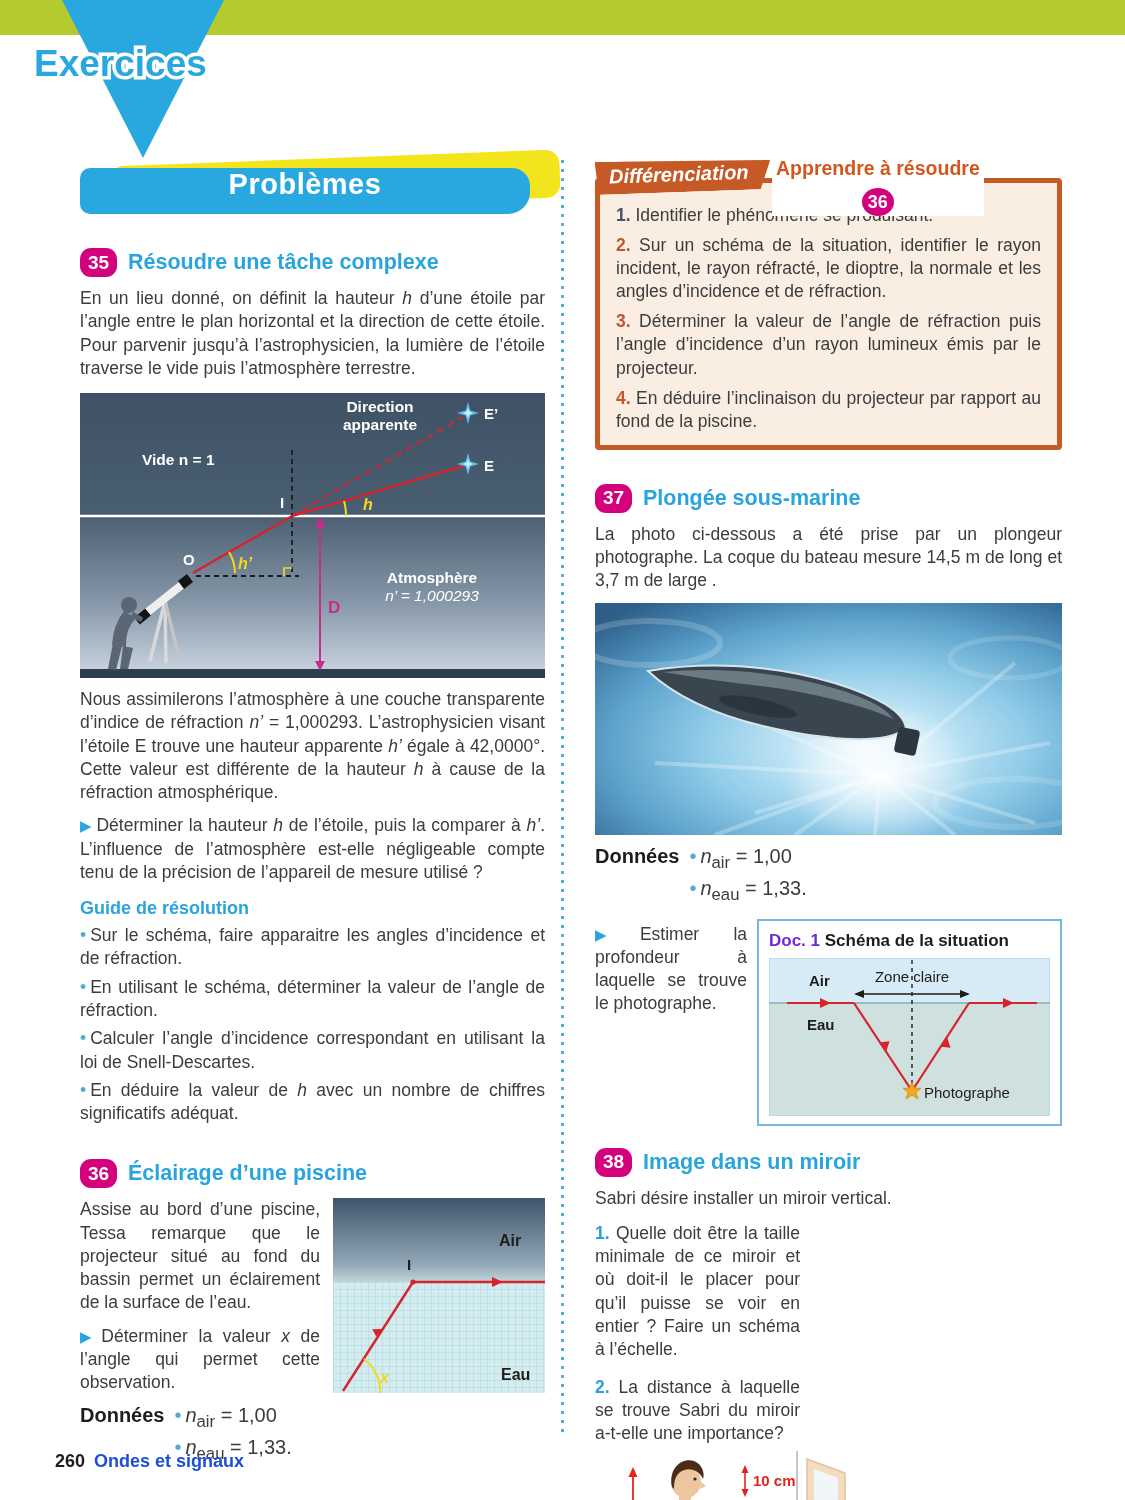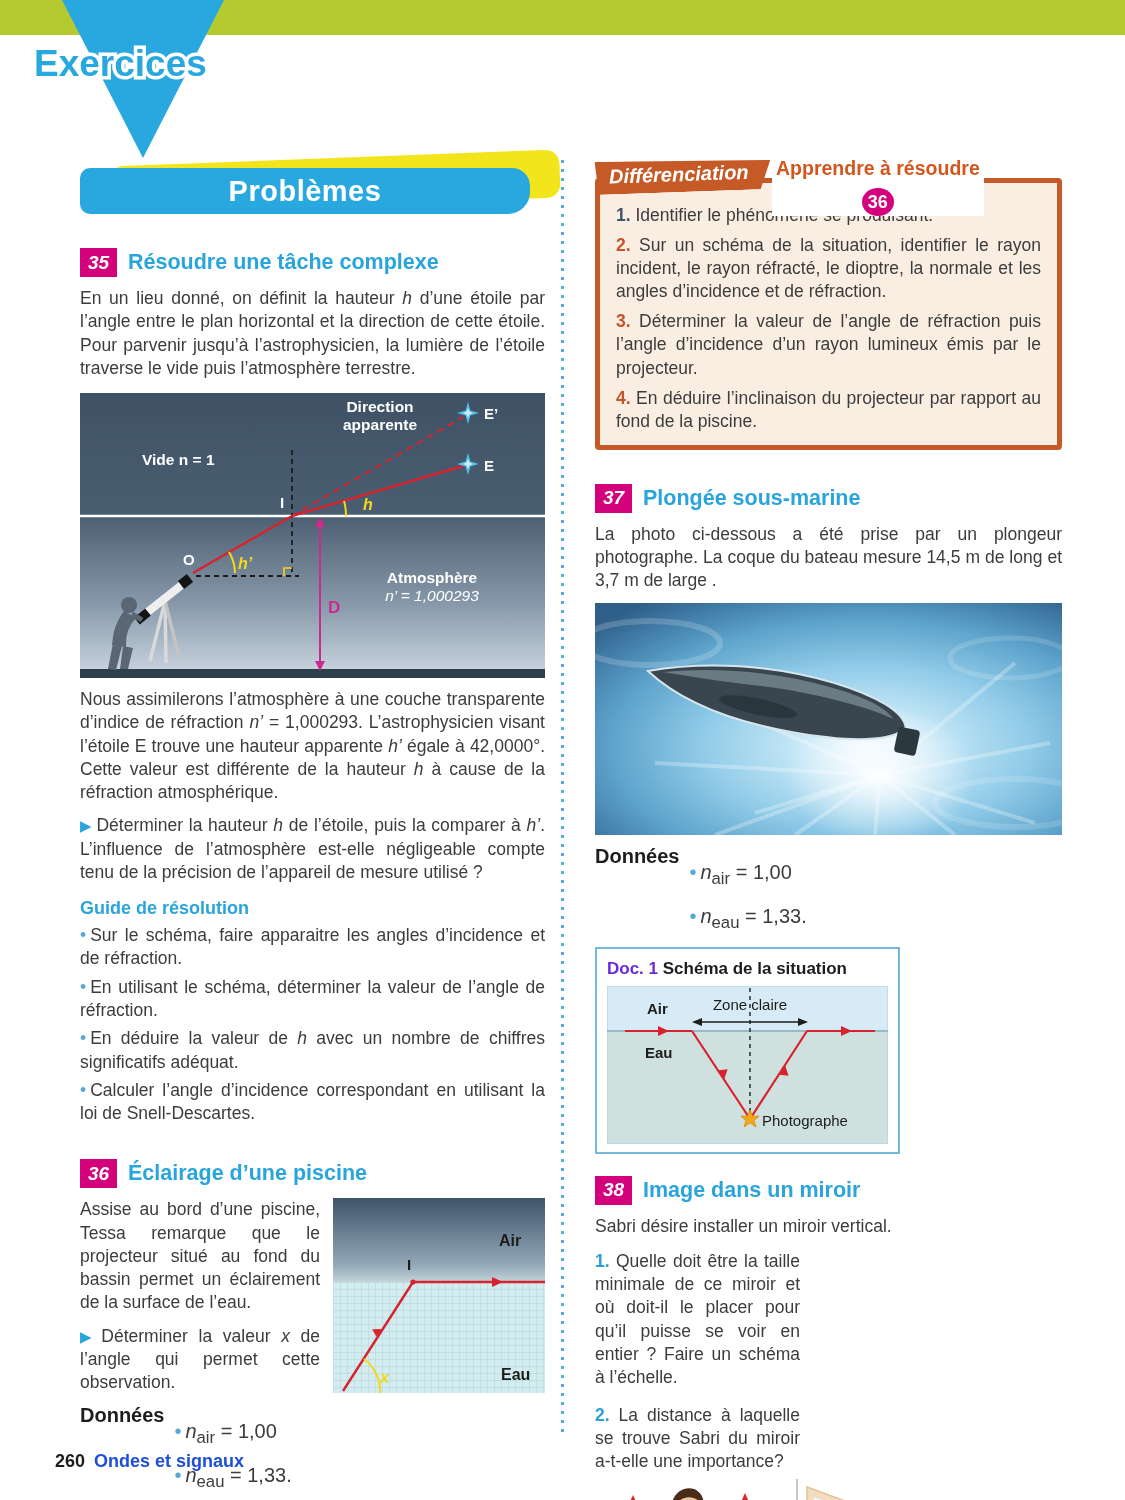--- a/index.html
+++ b/index.html
@@ -14,39 +14,39 @@
   .divider{position:absolute;left:561px;top:160px;height:1272px;width:3px;
            background:repeating-linear-gradient(to bottom,#56aede 0 3px,transparent 3px 9px);}
   .col{position:absolute;top:150px;}
   .col-left{left:80px;width:465px;}
   .col-right{left:595px;width:467px;}
   
   .banner-wrap{position:relative;height:48px;margin:16px 0 0 0;}
   .banner-yellow{position:absolute;left:30px;top:-8px;width:450px;height:48px;background:#f3e51c;
                  border-radius:14px;transform:rotate(-2.2deg);}
   .banner-blue{position:absolute;left:0;top:2px;width:450px;height:46px;background:#29a8e0;
-               border-radius:10px 18px 22px 10px;display:flex;align-items:center;justify-content:center;}
+               border-radius:10px 18px 22px 10px;display:flex;justify-content:center;}
   .banner-blue span{color:#fff;font-weight:bold;font-size:29px;letter-spacing:.5px;}
   
   .exo-head{display:flex;align-items:center;gap:11px;margin-top:34px;}
   .exo-num{background:#d4017d;color:#fff;font-weight:bold;font-size:19px;min-width:37px;height:29px;
-           border-radius:0;display:flex;align-items:center;justify-content:center;font-style:italic;}
+           border-radius:11px;display:flex;align-items:center;justify-content:center;}
   .exo-title{color:#29a4dc;font-weight:bold;font-size:21.5px;}
   
   p.body{font-size:17.5px;line-height:1.33;text-align:justify;margin:10px 0 0 0;}
   .qarrow{color:#29a4dc;font-size:15px;margin-right:4px;}
   .guide-title{color:#29a4dc;font-weight:bold;font-size:18px;margin-top:14px;}
   ul.guide{list-style:none;margin:4px 0 0 0;padding:0;}
   ul.guide li{font-size:17.5px;line-height:1.33;text-align:justify;margin-top:5px;}
   .bdot{color:#55a9d6;margin-right:4px;}
   
   .donnees{display:flex;margin-top:10px;font-size:20px;}
   .donnees-label{font-weight:bold;color:#1d1d1b;}
   .donnees-vals{margin-left:10px;}
-  .donnees-vals div{margin-bottom:4px;margin-top:16px;}
+  .donnees-vals div{margin-bottom:4px;}
   
   .diff-box{position:relative;margin-top:28px;border:5px solid #c65a26;background:#faeee3;
             border-radius:4px;padding:14px 16px 12px 16px;}
   .diff-tab{position:absolute;left:-5px;top:-24px;background:#c65a26;color:#fff;
             font-style:italic;font-weight:bold;font-size:20px;padding:4px 22px 6px 14px;
             transform:rotate(-2deg);clip-path:polygon(0 0,100% 12%,94% 100%,2% 100%);}
   .diff-link{position:absolute;left:172px;top:-26px;display:flex;align-items:center;gap:8px;background:#fff;padding:0 4px;flex-direction:column;}
   .diff-link-label{color:#d3571c;font-weight:bold;font-size:19.5px;}
   .diff-badge{background:#d4017d;color:#fff;font-weight:bold;font-size:18px;width:32px;height:28px;
               border-radius:50%;display:flex;align-items:center;justify-content:center;}
@@ -163,22 +163,22 @@
       <text x="352" y="208" text-anchor="middle" font-size="15.5" font-style="italic" fill="#fff">n’ = 1,000293</text>
     </svg>
 
     <p class="body">Nous assimilerons l’atmosphère à une couche transpa­rente d’indice de réfraction <i>n’</i> = 1,000293. L’astrophysicien visant l’étoile E trouve une hauteur apparente <i>h’</i> égale à 42,0000°. Cette valeur est différente de la hauteur <i>h</i> à cause de la réfraction atmosphérique.</p>
     <p class="body"><span class="qarrow">▶</span><span>Déterminer la hauteur <i>h</i> de l’étoile, puis la comparer à <i>h’</i>. L’influence de l’atmosphère est-elle négligeable compte tenu de la précision de l’appareil de mesure utilisé ?</span></p>
 
     <div class="guide-title">Guide de résolution</div>
     <ul class="guide">
       <li><span class="bdot">•</span><span>Sur le schéma, faire apparaitre les angles d’incidence et de réfraction.</span></li>
       <li><span class="bdot">•</span><span>En utilisant le schéma, déterminer la valeur de l’angle de réfraction.</span></li>
+      <li><span class="bdot">•</span><span>Calculer l’angle d’incidence correspondant en utilisant la loi de Snell-Descartes.</span></li>
       <li><span class="bdot">•</span><span>En déduire la valeur de <i>h</i> avec un nombre de chiffres significatifs adéquat.</span></li>
-      <li><span class="bdot">•</span><span>Calculer l’angle d’incidence correspondant en utilisant la loi de Snell-Descartes.</span></li>
     </ul>
 
     <div class="exo-head">
       <span class="exo-num">36</span>
       <span class="exo-title">Éclairage d’une piscine</span>
     </div>
     <div class="row" style="gap:13px;">
       <div style="width:240px;">
         <p class="body" style="margin-top:0;">Assise au bord d’une piscine, Tessa remarque que le projecteur situé au fond du bassin permet un éclairement de la surface de l’eau.</p>
         <p class="body"><span class="qarrow">▶</span><span>Déterminer la valeur <i>x</i> de l’angle qui permet cette observation.</span></p>
@@ -282,20 +282,23 @@
 
     <div class="donnees">
       <span class="donnees-label">Données</span>
       <div class="donnees-vals">
         <div><span class="bdot">•</span><span><i>n</i><sub>air</sub> = 1,00</span></div>
         <div><span class="bdot">•</span><span><i>n</i><sub>eau</sub> = 1,33.</span></div>
       </div>
     </div>
 
     <div class="row" style="gap:10px;">
+      <div style="width:152px;">
+        <p class="body" style="margin-top:4px;"><span class="qarrow">▶</span><span>Estimer la profondeur à laquelle se trouve le photographe.</span></p>
+      </div>
       <div class="doc1-box">
         <div class="doc1-title">
           <span class="doc1-label">Doc. 1</span>
           <span class="doc1-name">Schéma de la situation</span>
         </div>
         <svg width="281" height="158" viewBox="0 0 281 158" style="margin-top:7px;display:block;">
           <rect x="0" y="0" width="281" height="45" fill="#d7ebf6" stroke="#a8cfe4" stroke-width="1"></rect>
           <rect x="0" y="45" width="281" height="113" fill="#cfe1de" stroke="#a8cfe4" stroke-width="1"></rect>
           <line x1="0" y1="45" x2="281" y2="45" stroke="#8fb0bd" stroke-width="1.6"></line>
           <line x1="143" y1="2" x2="143" y2="133" stroke="#1d1d1b" stroke-width="1.4" stroke-dasharray="4 4"></line>

